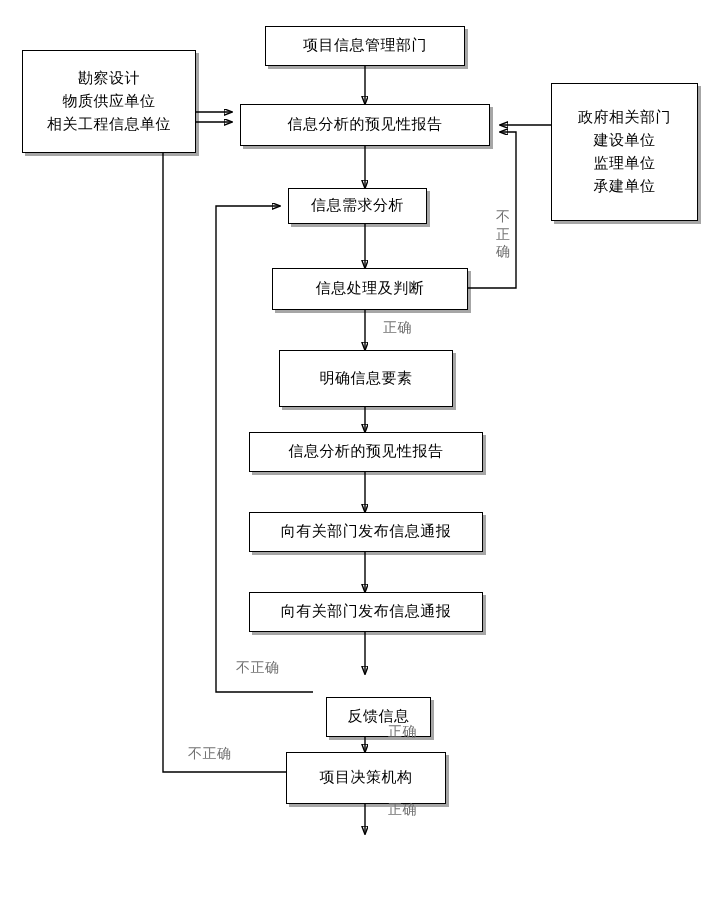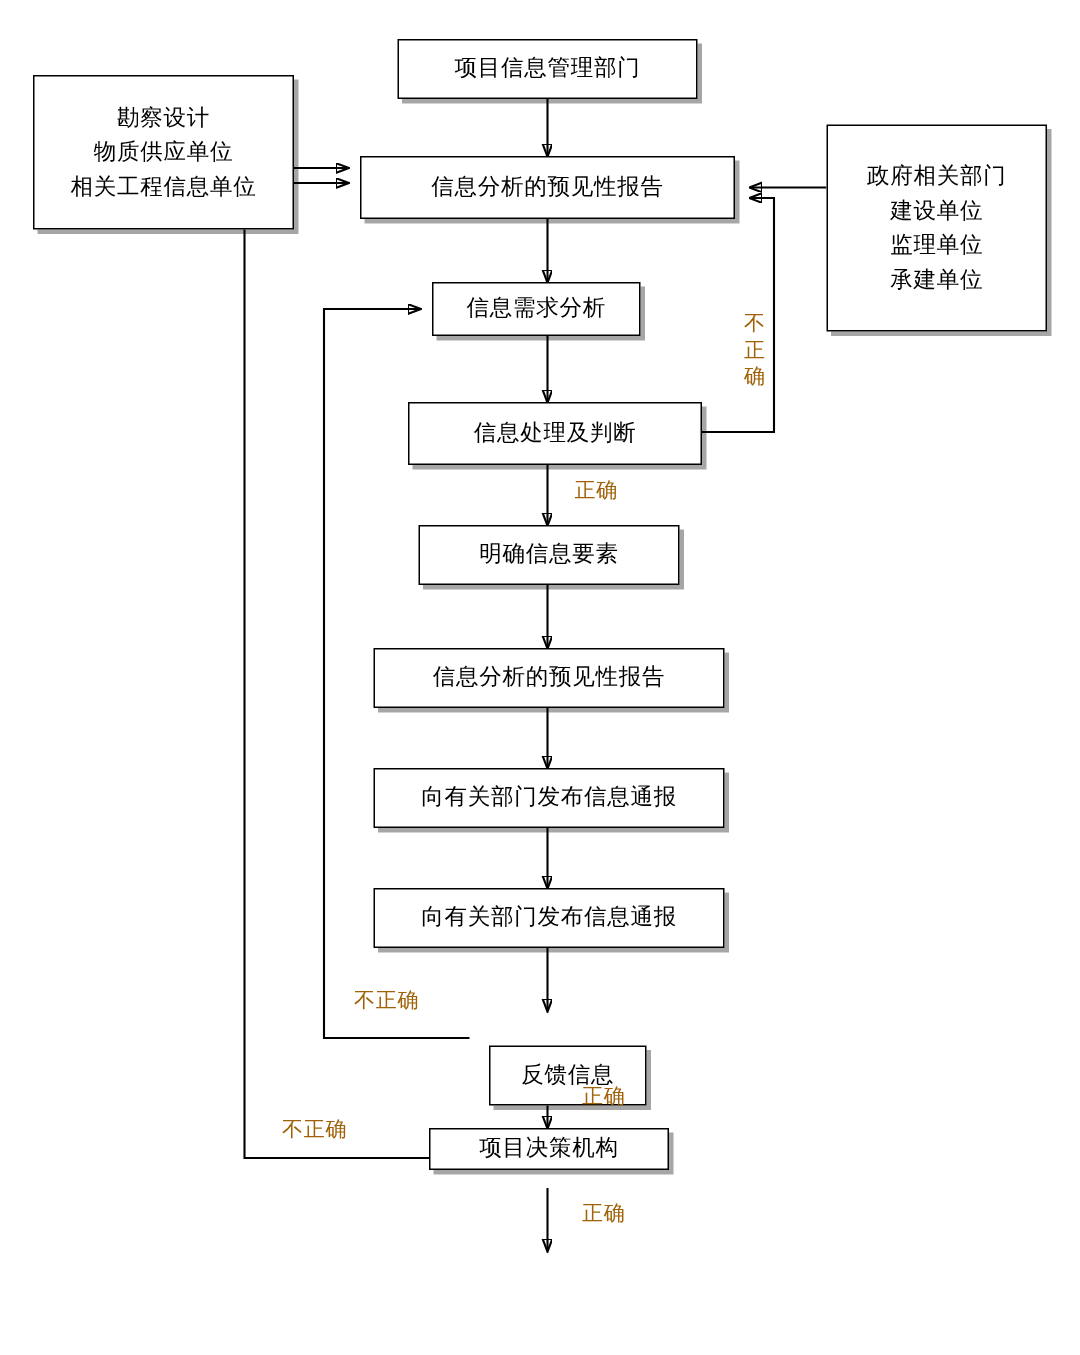--- a/index.html
+++ b/index.html
@@ -36,21 +36,21 @@
   .node .line {
     display: block;
     white-space: nowrap;
   }
   .multi {
     padding: 8px 10px;
   }
   .edge-label {
     position: absolute;
     font-size: 14px;
-    color: #a16207;
+    color: #737373;
     line-height: 1.15;
     white-space: nowrap;
     letter-spacing: 0.5px;
   }
   .edge-label.vertical {
     white-space: normal;
     width: 14px;
     text-align: center;
     line-height: 1.25;
   }
@@ -133,41 +133,41 @@
   </div>
 
   <div class="node" style="left:288px; top:188px; width:139px; height:36px;">
     <span class="line">信息需求分析</span>
   </div>
 
   <div class="node" style="left:272px; top:268px; width:196px; height:42px;">
     <span class="line">信息处理及判断</span>
   </div>
 
-  <div class="node" style="left:279px; top:350px; width:174px; height:40px;">
+  <div class="node" style="left:279px; top:350px; width:174px; height:57px;">
     <span class="line">明确信息要素</span>
   </div>
 
   <div class="node" style="left:249px; top:432px; width:234px; height:40px;">
     <span class="line">信息分析的预见性报告</span>
   </div>
 
   <div class="node" style="left:249px; top:512px; width:234px; height:40px;">
     <span class="line">向有关部门发布信息通报</span>
   </div>
 
   <div class="node" style="left:249px; top:592px; width:234px; height:40px;">
     <span class="line">向有关部门发布信息通报</span>
   </div>
 
   <div class="node" style="left:326px; top:674px; width:105px; height:40px;margin-top:23px;">
     <span class="line">反馈信息</span>
   </div>
 
-  <div class="node" style="left:286px; top:752px; width:160px; height:28px;">
+  <div class="node" style="left:286px; top:752px; width:160px; height:52px;">
     <span class="line">项目决策机构</span>
   </div>
 
 
   <div class="edge-label vertical" style="left:496px; top:208px;">不正确</div>
 
   <div class="edge-label" style="left:383px; top:319px;">正确</div>
 
   <div class="edge-label" style="left:236px; top:659px;">不正确</div>
 

